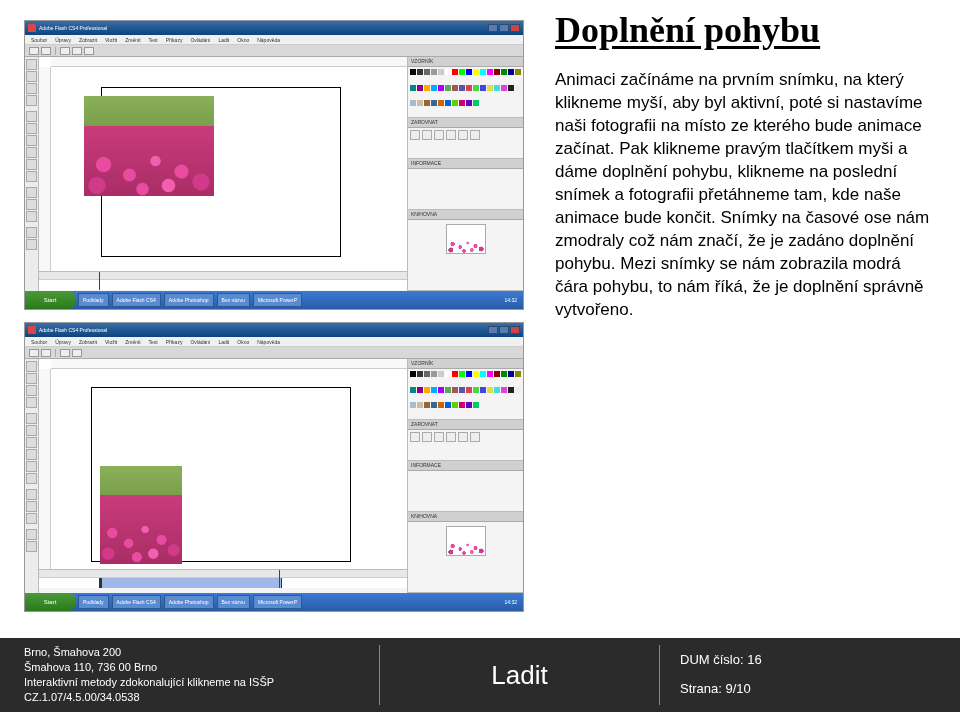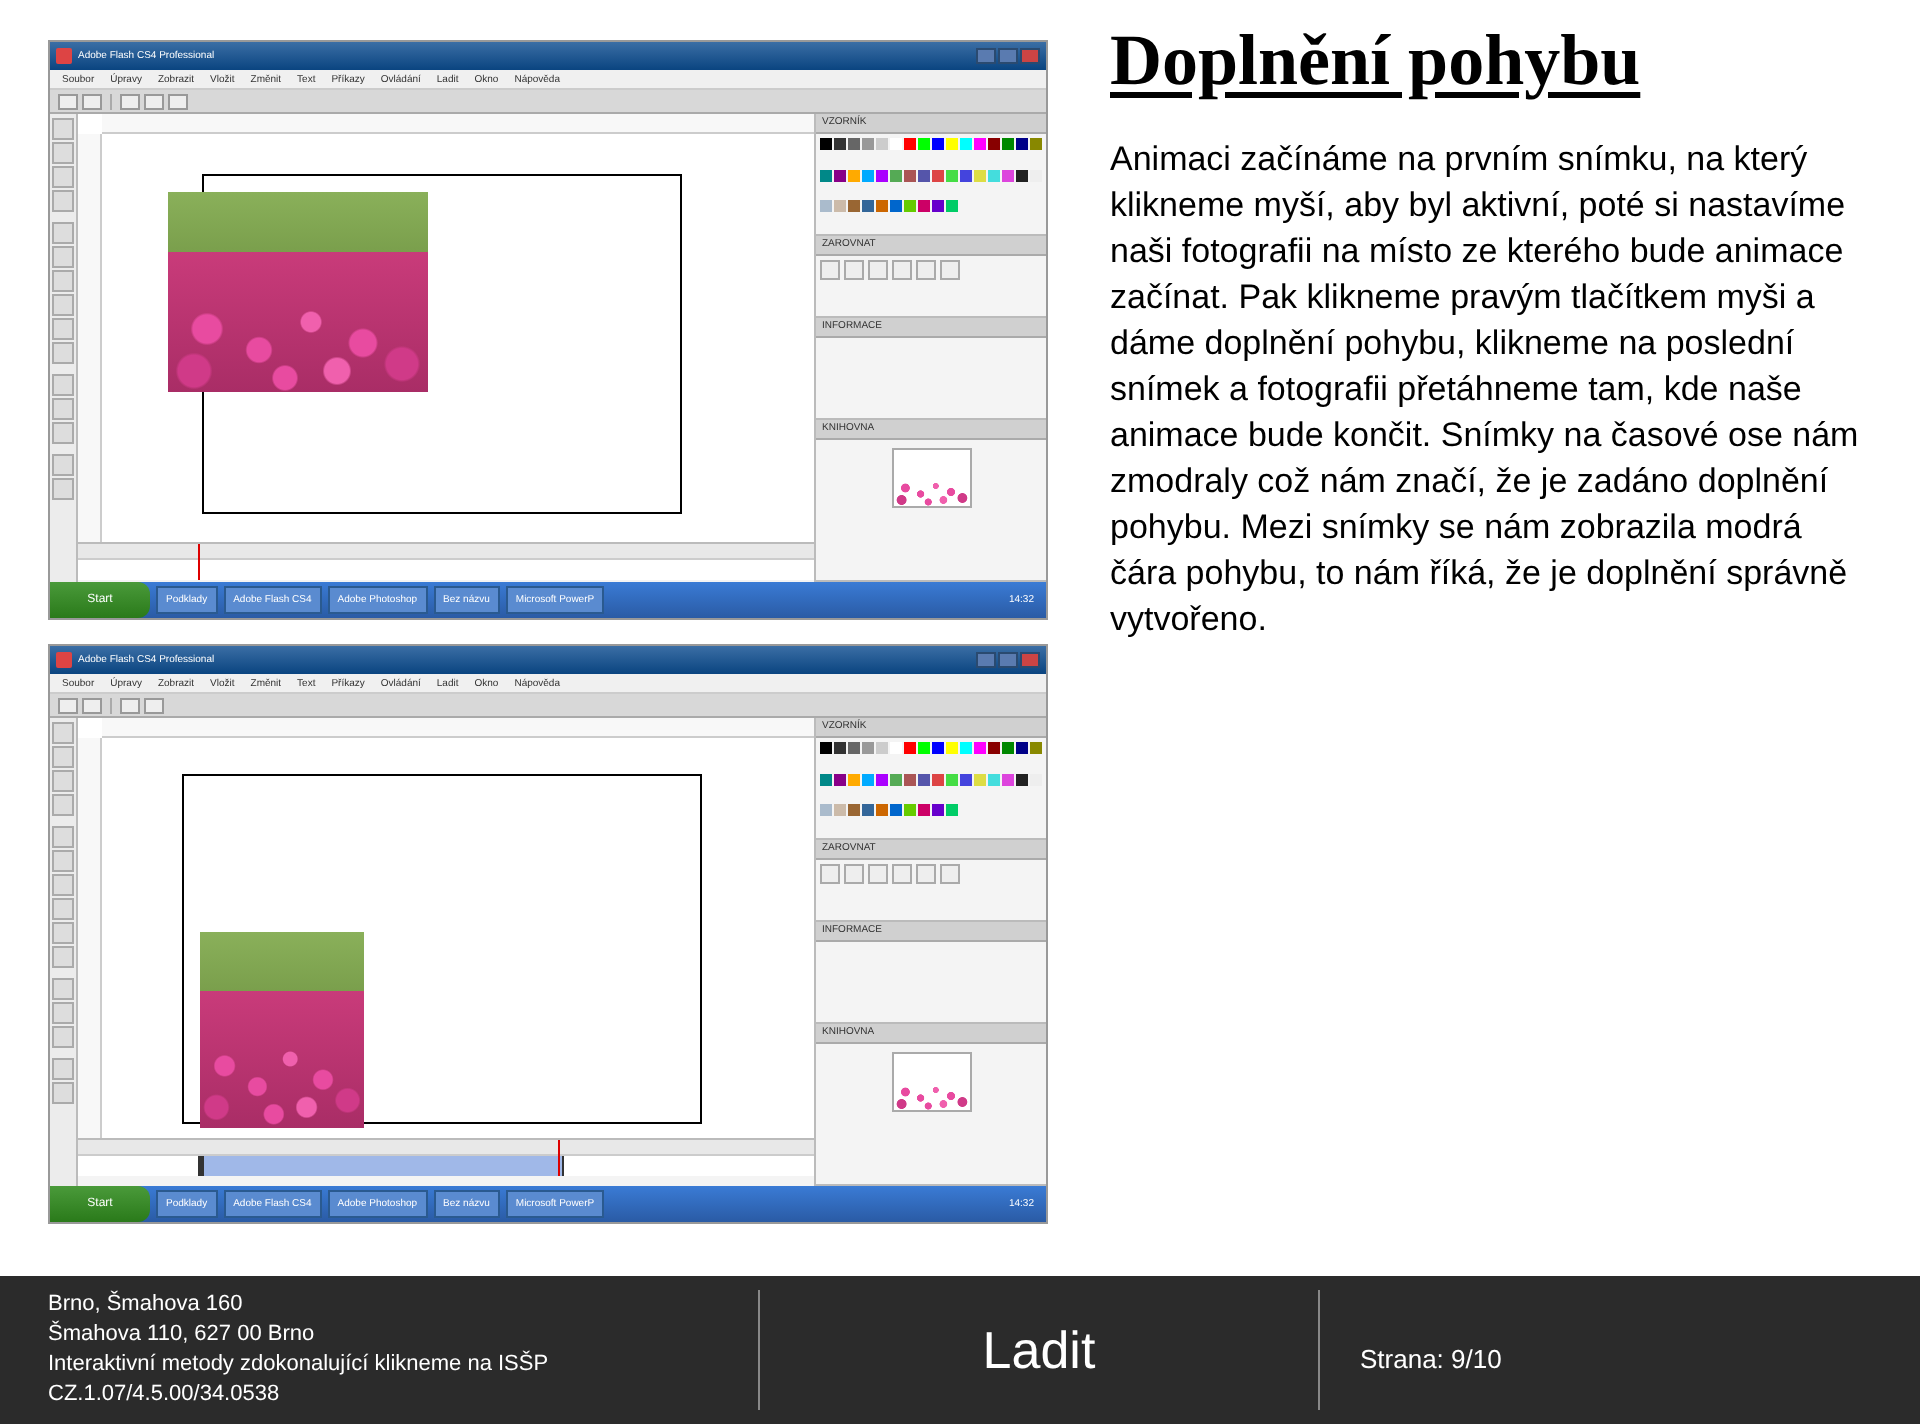--- a/index.html
+++ b/index.html
@@ -398,25 +398,26 @@
 
   </div>
 
   <div class="text-col">
     <h1 class="heading">Doplnění pohybu</h1>
     <p class="body-text">Animaci začínáme na prvním snímku, na který klikneme myší, aby byl aktivní, poté si nastavíme naši fotografii na místo ze kterého bude animace začínat. Pak klikneme pravým tlačítkem myši a dáme doplnění pohybu, klikneme na poslední snímek a fotografii přetáhneme tam, kde naše animace bude končit. Snímky na časové ose nám zmodraly což nám značí, že je zadáno doplnění pohybu. Mezi snímky se nám zobrazila modrá čára pohybu, to nám říká, že je doplnění správně vytvořeno.</p>
   </div>
 
   <div class="footer">
     <div class="footer-left">
-      <div>Brno, Šmahova 160</div>
-      <div>Šmahova 110, 627 00 Brno</div>
+      <div>Brno, Šmahova 200</div>
+      <div>Šmahova 110, 736 00 Brno</div>
       <div class="gap"></div>
       <div>Interaktivní metody zdokonalující klikneme na ISŠP</div>
       <div>CZ.1.07/4.5.00/34.0538</div>
     </div>
     <div class="footer-center">Ladit</div>
     <div class="footer-right">
+      <div>DUM číslo: 16</div>
       <div class="bot">Strana: 9/10</div>
     </div>
   </div>
 
 </div>
 
 </body></html>

